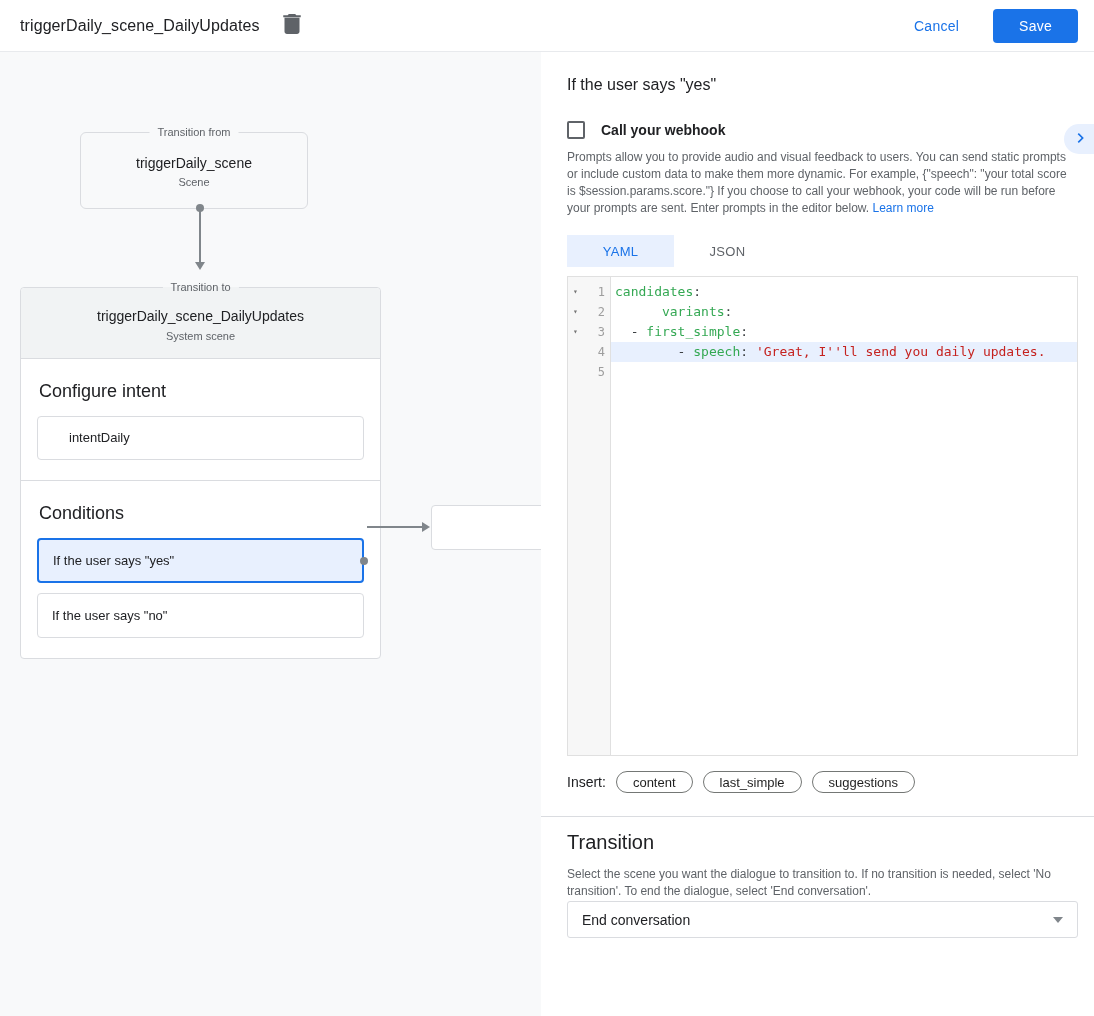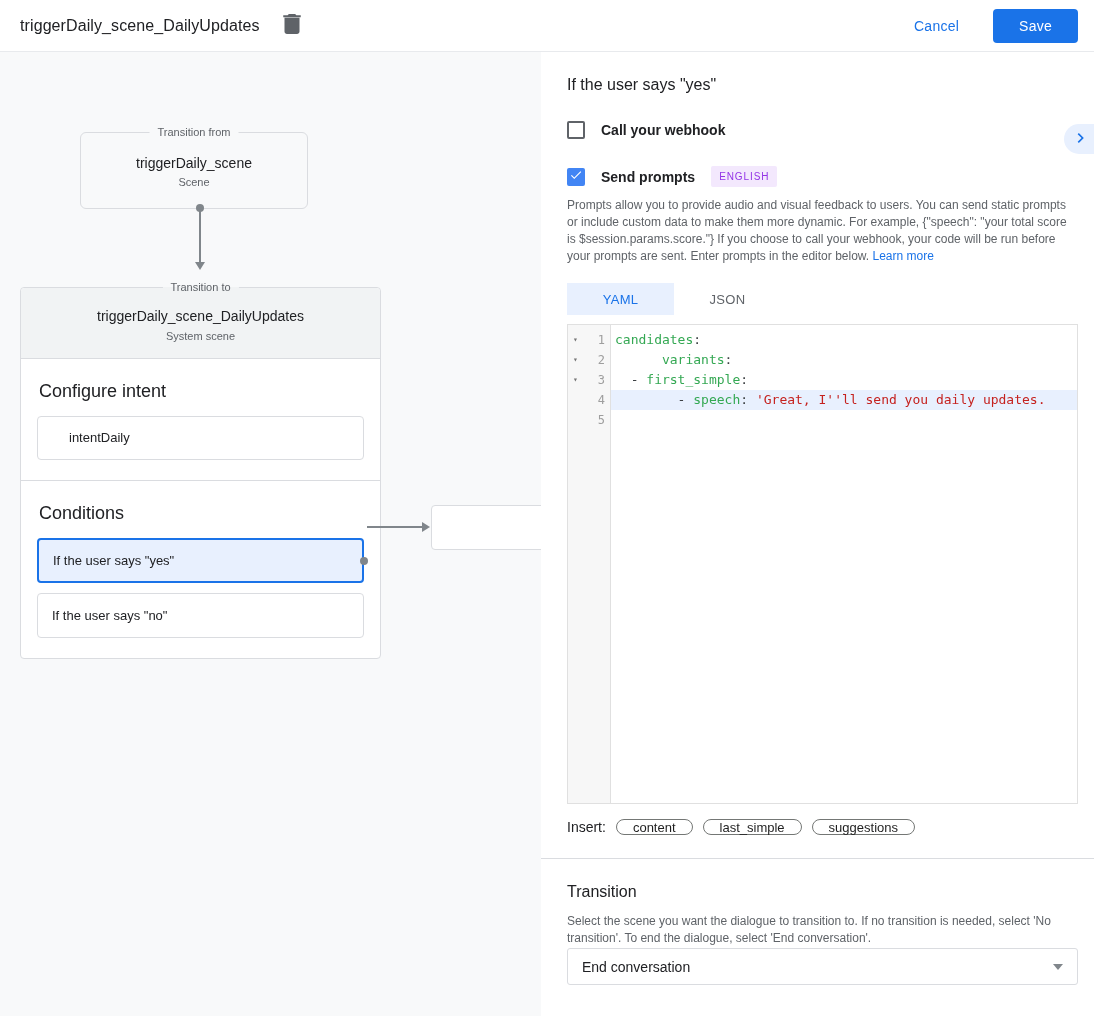--- a/index.html
+++ b/index.html
@@ -69,24 +69,24 @@
   .fold { width:15px; text-align:center; font-size:8px; color:#757575; cursor:pointer; }
   .lnum { flex:1; text-align:right; padding-right:5px; font-size:12px; }
   .code { flex:1; padding-top:5px; overflow:hidden; cursor:text; }
   .code-line { height:20px; white-space:pre; padding-left:4px; color:#3c4043; }
   .code-line.hl { background:#e8f0fe; }
   .tok-key { color:#34a853; }
   .tok-str { color:#c5221f; }
 
   .insert-row { display:flex; align-items:center; margin-top:15px; }
   .insert-label { font-size:14px; color:#202124; margin-right:10px; }
-  .chip { border:1px solid #747775; border-radius:15px; background:#fff; height:16px; padding:0 16px; font-size:13px; color:#1f1f1f; margin-right:10px; cursor:pointer; font-family:"Liberation Sans",sans-serif; }
+  .chip { border:1px solid #747775; border-radius:15px; background:#fff; height:22px; padding:0 16px; font-size:13px; color:#1f1f1f; margin-right:10px; cursor:pointer; font-family:"Liberation Sans",sans-serif; }
 
   .section-divider { border:none; border-top:1px solid #dadce0; margin:23px -16px 0 -26px; }
-  .transition-heading { font-size:16px; color:#202124; margin-top:24px; }
+  .transition-heading { font-size:20px; color:#202124; margin-top:14px; }
   .transition-desc { margin-top:12px; font-size:12px; line-height:17px; color:#5f6368; max-width:515px; }
   .dropdown { margin-top:1px; height:37px; border:1px solid #dadce0; border-radius:3px; display:flex; align-items:center; padding:0 14px; font-size:14px; color:#202124; cursor:pointer; background:#fff; }
   .dropdown-value { flex:1; }
   .caret { width:0; height:0; border-left:5px solid transparent; border-right:5px solid transparent; border-top:6px solid #80868b; }
 </style>
 </head>
 <body>
 
 <header class="topbar">
   <span class="topbar-title">triggerDaily_scene_DailyUpdates</span>
@@ -153,31 +153,20 @@
       </span>
     </button>
 
     <div class="panel-title">If the user says "yes"</div>
 
     <div class="check-row">
       <span class="checkbox"></span>
       <span class="check-label">Call your webhook</span>
     </div>
 
-    <div class="check-row">
-      <span class="checkbox checked">
-        <span>
-          <svg width="14" height="14" viewBox="0 0 24 24">
-              <path fill="#fff" d="M9 16.2 4.8 12l-1.4 1.4L9 19 21 7l-1.4-1.4z"></path>
-            </svg>
-        </span>
-      </span>
-      <span class="check-label">Send prompts</span>
-      <span class="lang-badge">ENGLISH</span>
-    </div>
 
     <p class="desc"><span>Prompts allow you to provide audio and visual feedback to users. You can send static prompts or include custom data to make them more dynamic. For example, {"speech": "your total score is $session.params.score."} If you choose to call your webhook, your code will be run before your prompts are sent. Enter prompts in the editor below. </span><a class="link">Learn more</a></p>
 
     <div class="tabs">
       <div class="tab active">YAML</div>
       <div class="tab">JSON</div>
     </div>
 
     <div class="editor">
       <div class="gutter">

